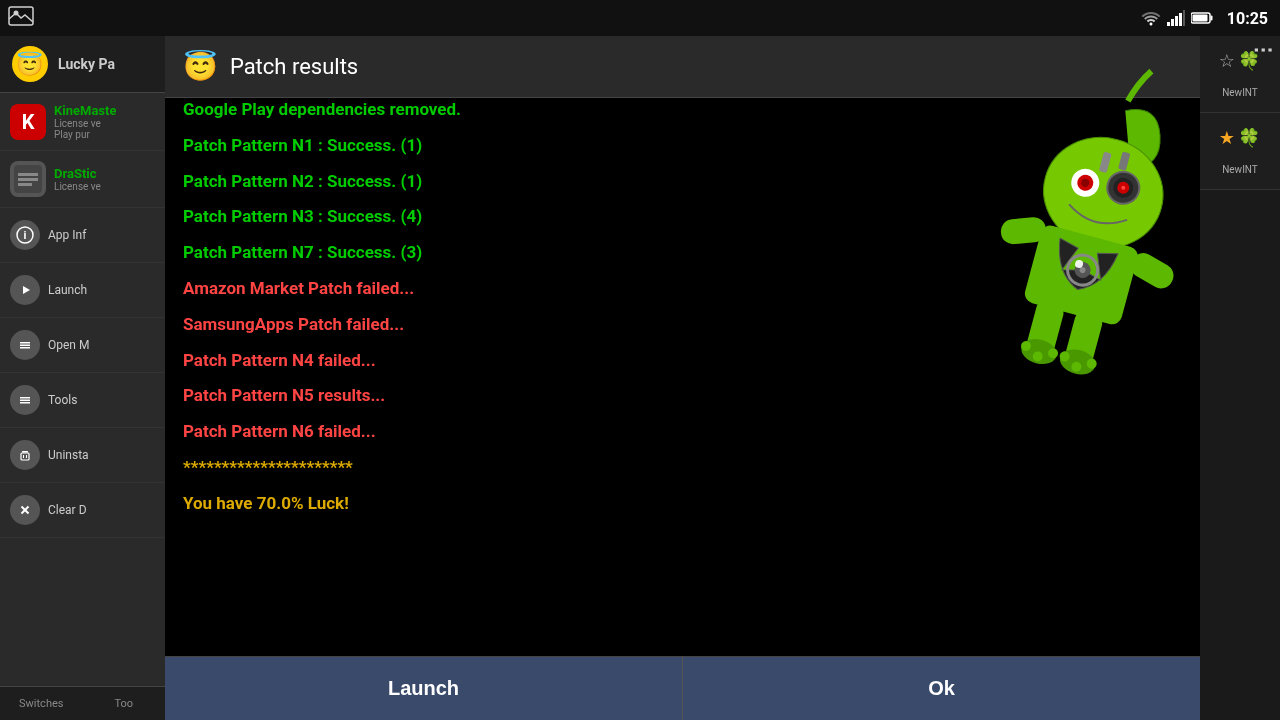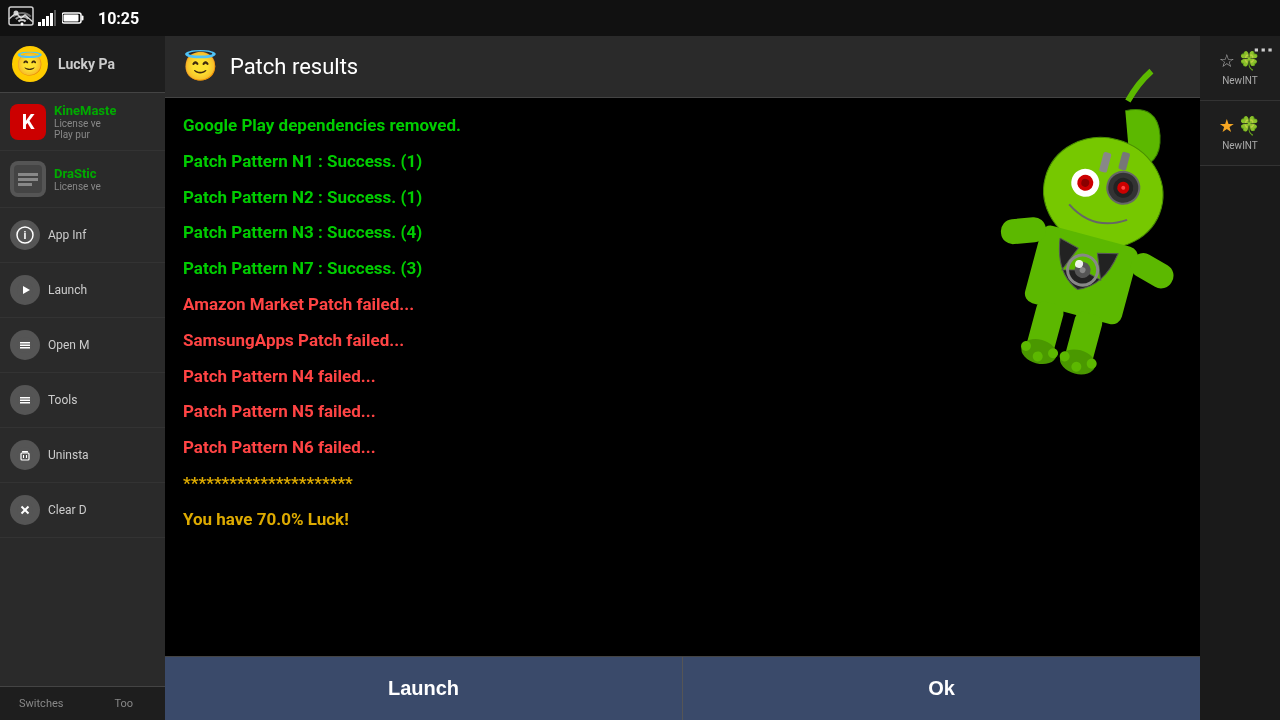--- a/index.html
+++ b/index.html
@@ -16,20 +16,21 @@
     
     .status-bar {
       position: absolute;
       top: 0;
       left: 0;
       right: 0;
       height: 36px;
       background: #111;
       display: flex;
       align-items: center;
+      justify-content: flex-end;
       padding: 0 12px;
       z-index: 100;
     }
 
     .status-bar-icons {
       display: flex;
       align-items: center;
       gap: 6px;
     }
 
@@ -189,21 +190,21 @@
     }
 
     .star-icons {
       display: flex;
       gap: 4px;
     }
 
     .star-labels {
       display: flex;
       gap: 0;
-      margin-top: 4px;
+      margin-top: 16px;
     }
 
     .star-label-text {
       font-size: 10px;
       color: #aaa;
     }
 
     
     .more-btn {
       position: absolute;
@@ -257,21 +258,21 @@
 
     .dialog-header-title {
       color: white;
       font-size: 22px;
       font-weight: normal;
     }
 
     
     .dialog-content {
       flex: 1;
-      padding: 16px 18px;
+      padding: 0 18px;
       overflow-y: auto;
       position: relative;
     }
 
     .result-line {
       font-size: 17px;
       font-weight: bold;
       margin-bottom: 12px;
       line-height: 1.4;
     }
@@ -492,21 +493,21 @@
 
   <div class="dialog-content">
     <div class="result-line green">Google Play dependencies removed.</div>
     <div class="result-line green">Patch Pattern N1 : Success. (1)</div>
     <div class="result-line green">Patch Pattern N2 : Success. (1)</div>
     <div class="result-line green">Patch Pattern N3 : Success. (4)</div>
     <div class="result-line green">Patch Pattern N7 : Success. (3)</div>
     <div class="result-line red">Amazon Market Patch failed...</div>
     <div class="result-line red">SamsungApps Patch failed...</div>
     <div class="result-line red">Patch Pattern N4 failed...</div>
-    <div class="result-line red">Patch Pattern N5 failed...</div>
+    <div class="result-line red">Patch Pattern N5 results...</div>
     <div class="result-line red">Patch Pattern N6 failed...</div>
     <div class="result-line yellow">**********************</div>
     <div class="result-line yellow">You have 70.0% Luck!</div>
   </div>
 
   <div class="dialog-buttons">
     <button class="dialog-btn">Launch</button>
     <button class="dialog-btn">Ok</button>
   </div>
 </div>

